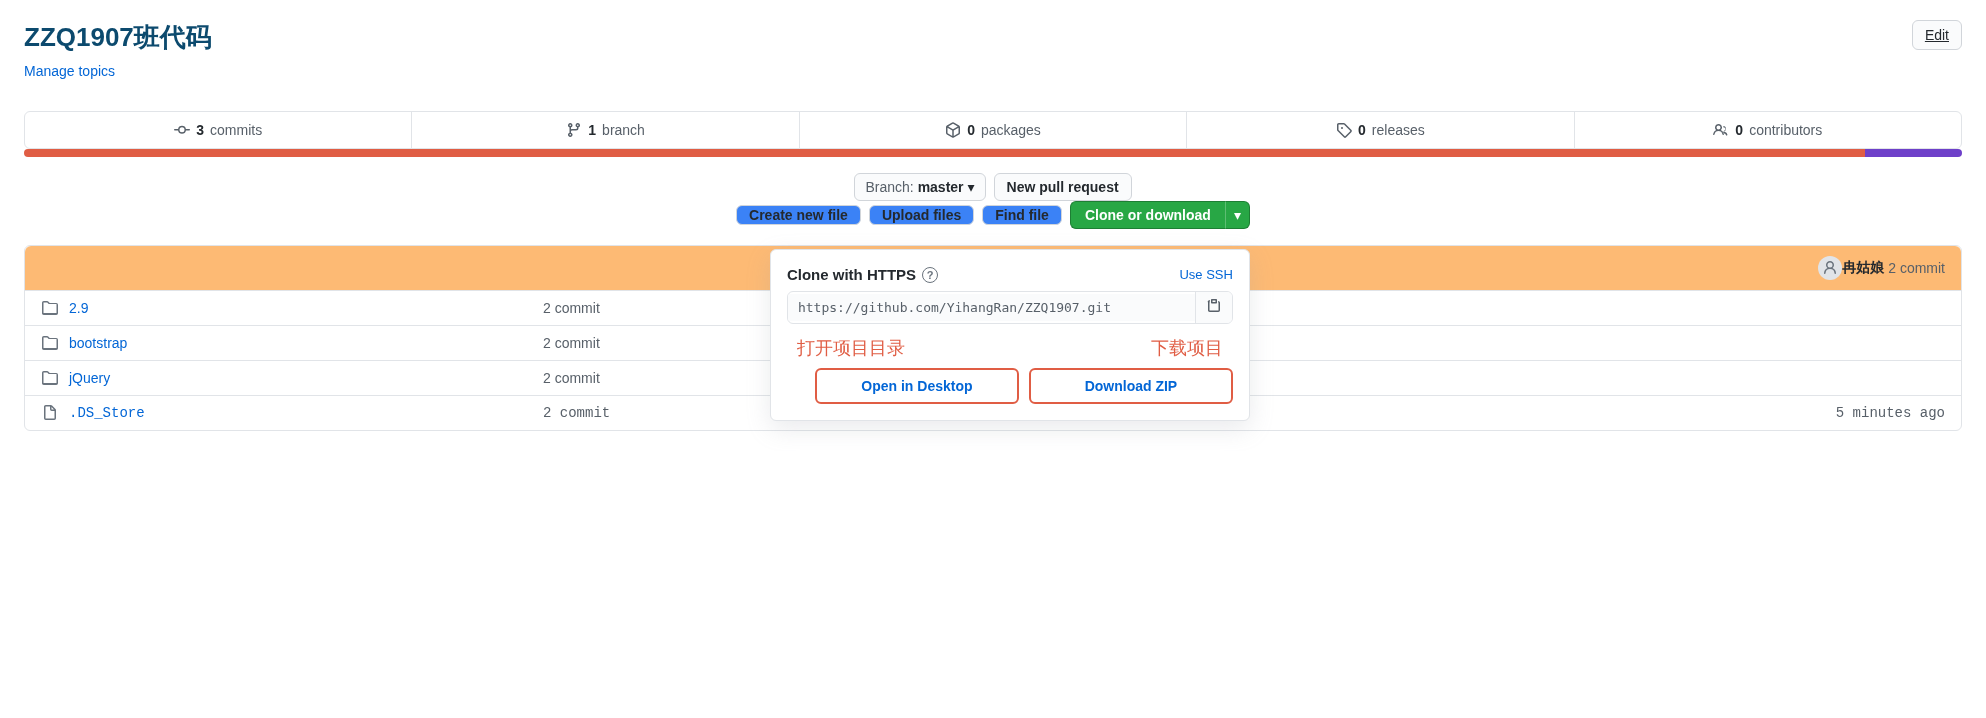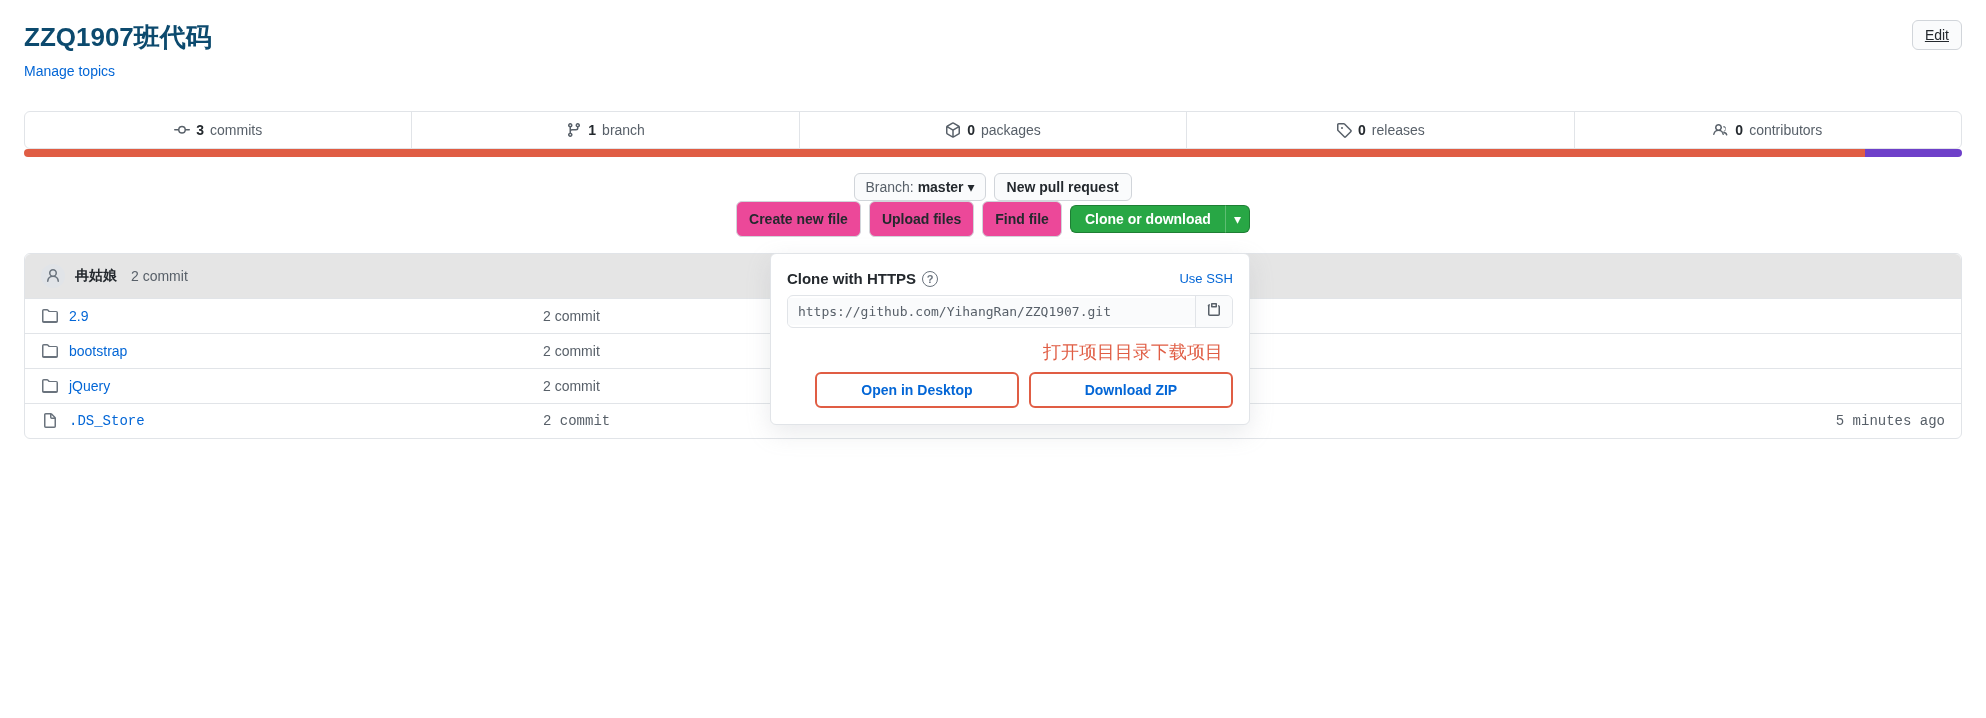--- a/index.html
+++ b/index.html
@@ -125,24 +125,24 @@
       color: #24292e;
       font-weight: 600;
     }
 
     .toolbar-right {
       display: flex;
       align-items: center;
       gap: 8px;
     }
     .action-button {
-      padding: 9px 12px;
+      padding: 1px 12px;
       border: 1px solid #d1d5da;
       border-radius: 6px;
-      background: #ec4899;
+      background: #3b82f6;
       font-size: 14px;
       cursor: pointer;
       color: #24292e;
       font-weight: 600;
     }
 
     .clone-button {
       display: flex;
       align-items: center;
       gap: 0;
@@ -176,24 +176,24 @@
     .file-table {
       border: 1px solid #e1e4e8;
       border-radius: 6px;
       overflow: visible;
       position: relative;
     }
     .file-table-header {
       display: flex;
       align-items: center;
       padding: 10px 16px;
-      background: #e5e5e5;
+      background: #fdba74;
       border-bottom: 1px solid #e1e4e8;
       border-radius: 6px 6px 0 0;
-      gap: 10px;
+      justify-content: flex-end;
     }
     .commit-avatar {
       width: 24px;
       height: 24px;
       border-radius: 50%;
       background: #e1e4e8;
       display: flex;
       align-items: center;
       justify-content: center;
       font-size: 10px;
@@ -447,21 +447,21 @@
           </div>
           <div class="clone-url-box">
             <input class="clone-url-input" readonly="" value="https://github.com/YihangRan/ZZQ1907.git" style="">
             <button class="clone-copy-btn">
               <svg width="16" height="16" viewBox="0 0 16 16" fill="currentColor">
                 <path fill-rule="evenodd" d="M5.75 1a.75.75 0 00-.75.75v3c0 .414.336.75.75.75h4.5a.75.75 0 00.75-.75v-3a.75.75 0 00-.75-.75h-4.5zm.75 3V2.5h3V4h-3zm-2.874-.467a.75.75 0 00-.752-1.298A1.75 1.75 0 002 4.75v7.5c0 .966.784 1.75 1.75 1.75h8.5A1.75 1.75 0 0014 12.25v-7.5a1.75 1.75 0 00-.874-1.515.75.75 0 10-.752 1.298.25.25 0 01.126.217v7.5a.25.25 0 01-.25.25h-8.5a.25.25 0 01-.25-.25v-7.5a.25.25 0 01.126-.217z"></path>
               </svg>
             </button>
           </div>
 
-          <div style="display:flex; justify-content:flex-end; margin-bottom:8px; padding:0 10px;">
+          <div style="display:flex; justify-content:space-between; margin-bottom:8px; padding:0 10px;">
             <span class="annotation-text-red">打开项目目录</span>
             <span class="annotation-text-red">下载项目</span>
           </div>
           <div class="clone-actions">
             <button class="open-desktop-btn">Open in Desktop</button>
             <button class="download-zip-btn">Download ZIP</button>
           </div>
         </div>
       </div>
     </div>

